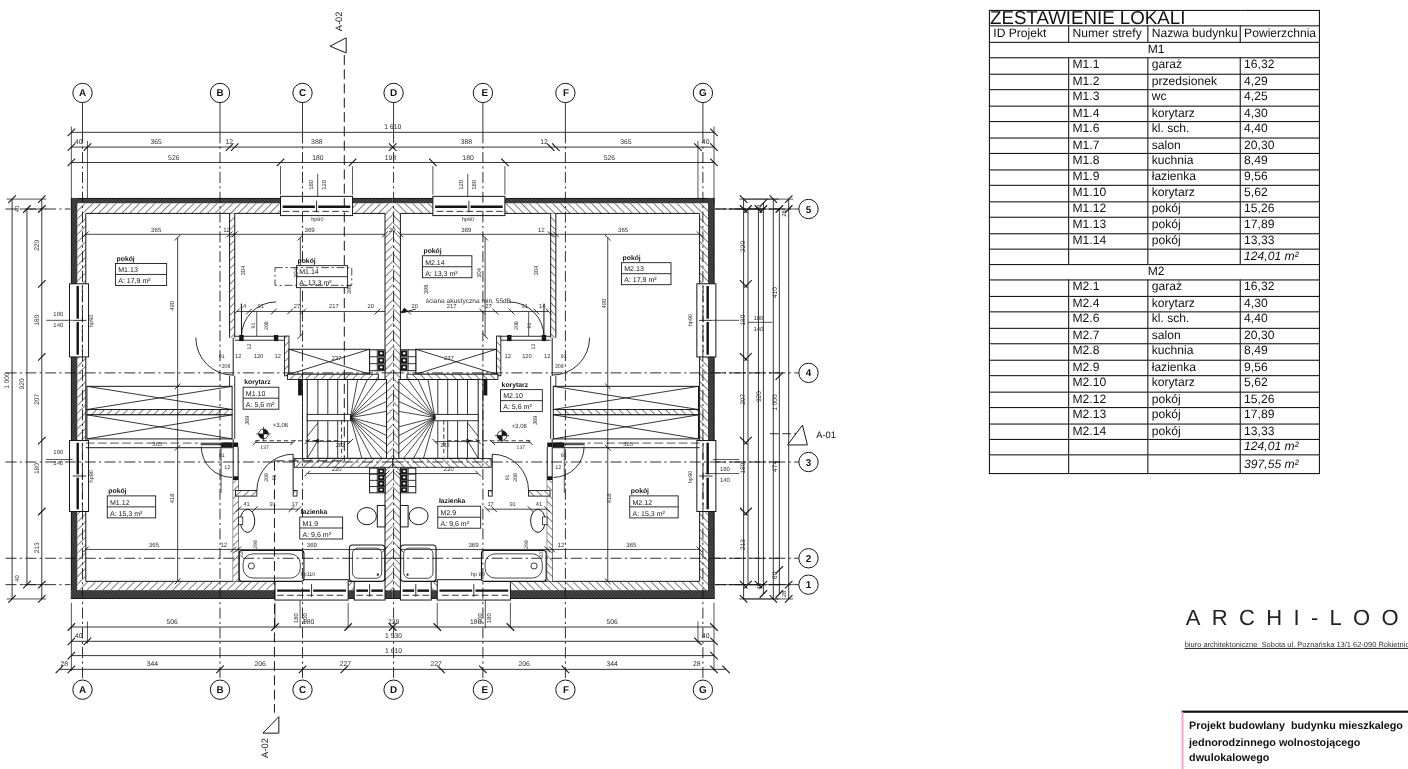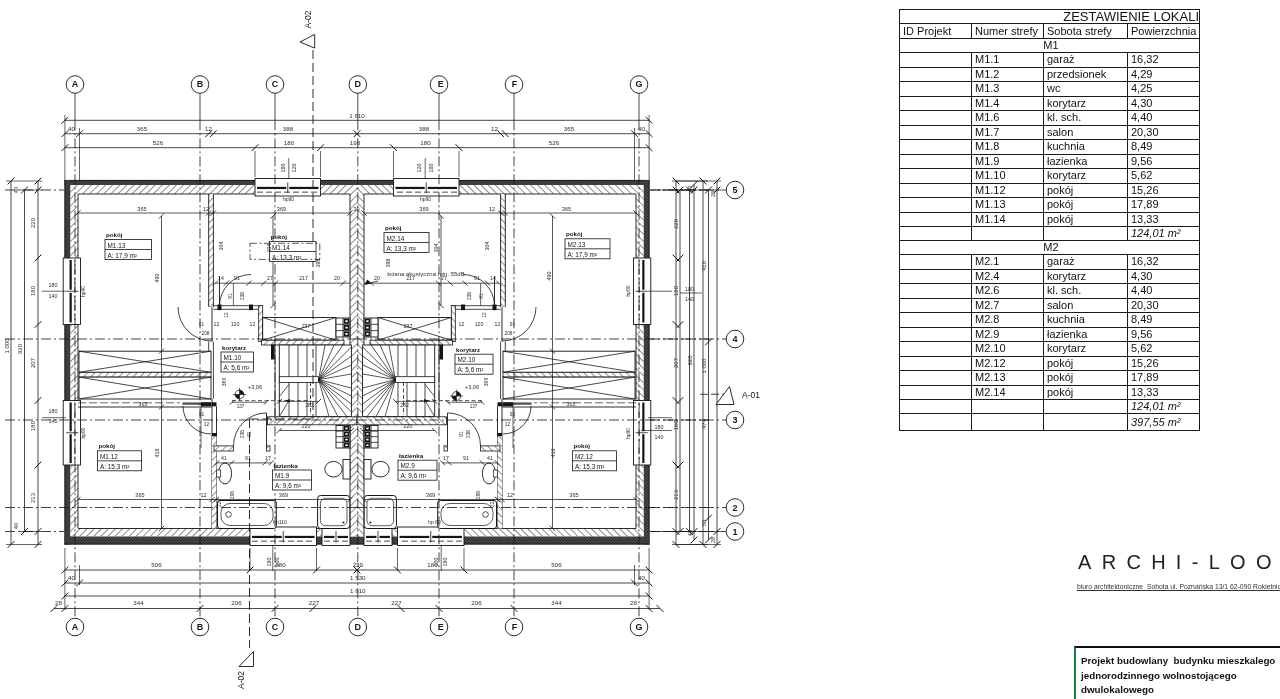--- a/index.html
+++ b/index.html
@@ -3,31 +3,31 @@
 <meta charset="utf-8">
 <style>
 * { margin:0; padding:0; box-sizing:border-box; }
 html,body { width:1280px; height:699px; background:#fff; overflow:hidden;
   font-family:"Liberation Sans", sans-serif; }
 #plan { position:absolute; left:0; top:0; }
 #tbl { position:absolute; left:899px; top:9px; }
 #tbl table { border-collapse:collapse; table-layout:fixed; width:301px; }
 #tbl td { border:1px solid #1a1a1a; font-size:11px; color:#111; padding:0 0 0 3px;
   height:14.5px; line-height:13px; overflow:hidden; white-space:nowrap; }
-#tbl tr.title td { text-align:right; height:13.5px; padding:0; font-size:13px; }
+#tbl tr.title td { text-align:left; height:13.5px; padding:0; font-size:17px; }
 #tbl tr.hdr td { height:15px; font-size:11px; }
 #tbl tr.grp td { height:13.5px;text-align:center; }
 #tbl tr.sum td { height:14px;font-style:italic; }
 #tbl tr.tall td { height:17px; }
 #logo { position:absolute; left:1078px; top:551px; font-size:20px; color:#222;
   letter-spacing:10.3px; white-space:nowrap; }
 #sub { position:absolute; left:1077px; top:583px; font-size:6.8px; color:#333;
   text-decoration:underline; white-space:nowrap; }
 #tblock { position:absolute; left:1074px; top:646px; width:206px; height:53px;
-  border-top:2px solid #111; border-left:2px solid #15803d; padding:6px 0 0 5px; }
+  border-top:2px solid #111; border-left:2px solid #f9a8d4; padding:6px 0 0 5px; }
 #tblock div { font-size:9.8px; font-weight:bold; color:#111; line-height:14.6px;
   white-space:nowrap; }
 </style>
 </head>
 <body>
 <svg id="plan" width="1280" height="699" viewBox="0 0 1280 699">
 <defs>
 <pattern id="ht" width="5" height="5" patternUnits="userSpaceOnUse" patternTransform="rotate(45)">
   <rect width="5" height="5" fill="#fff"></rect>
   <line x1="0" y1="0" x2="0" y2="5" stroke="#262626" stroke-width="1.05"></line>
@@ -608,21 +608,21 @@
         <col style="width:84px">
         <col style="width:72px">
       </colgroup>
 <tbody>
         <tr class="title">
           <td colspan="4">ZESTAWIENIE LOKALI</td>
         </tr>
 <tr class="hdr">
           <td>ID Projekt</td>
           <td>Numer strefy</td>
-          <td>Sobota strefy</td>
+          <td>Nazwa budynku</td>
           <td>Powierzchnia</td>
         </tr>
 <tr class="grp">
           <td colspan="4">M1</td>
         </tr>
 <tr>
           <td></td>
           <td>M1.1</td>
           <td>garaż</td>
           <td>16,32</td>

